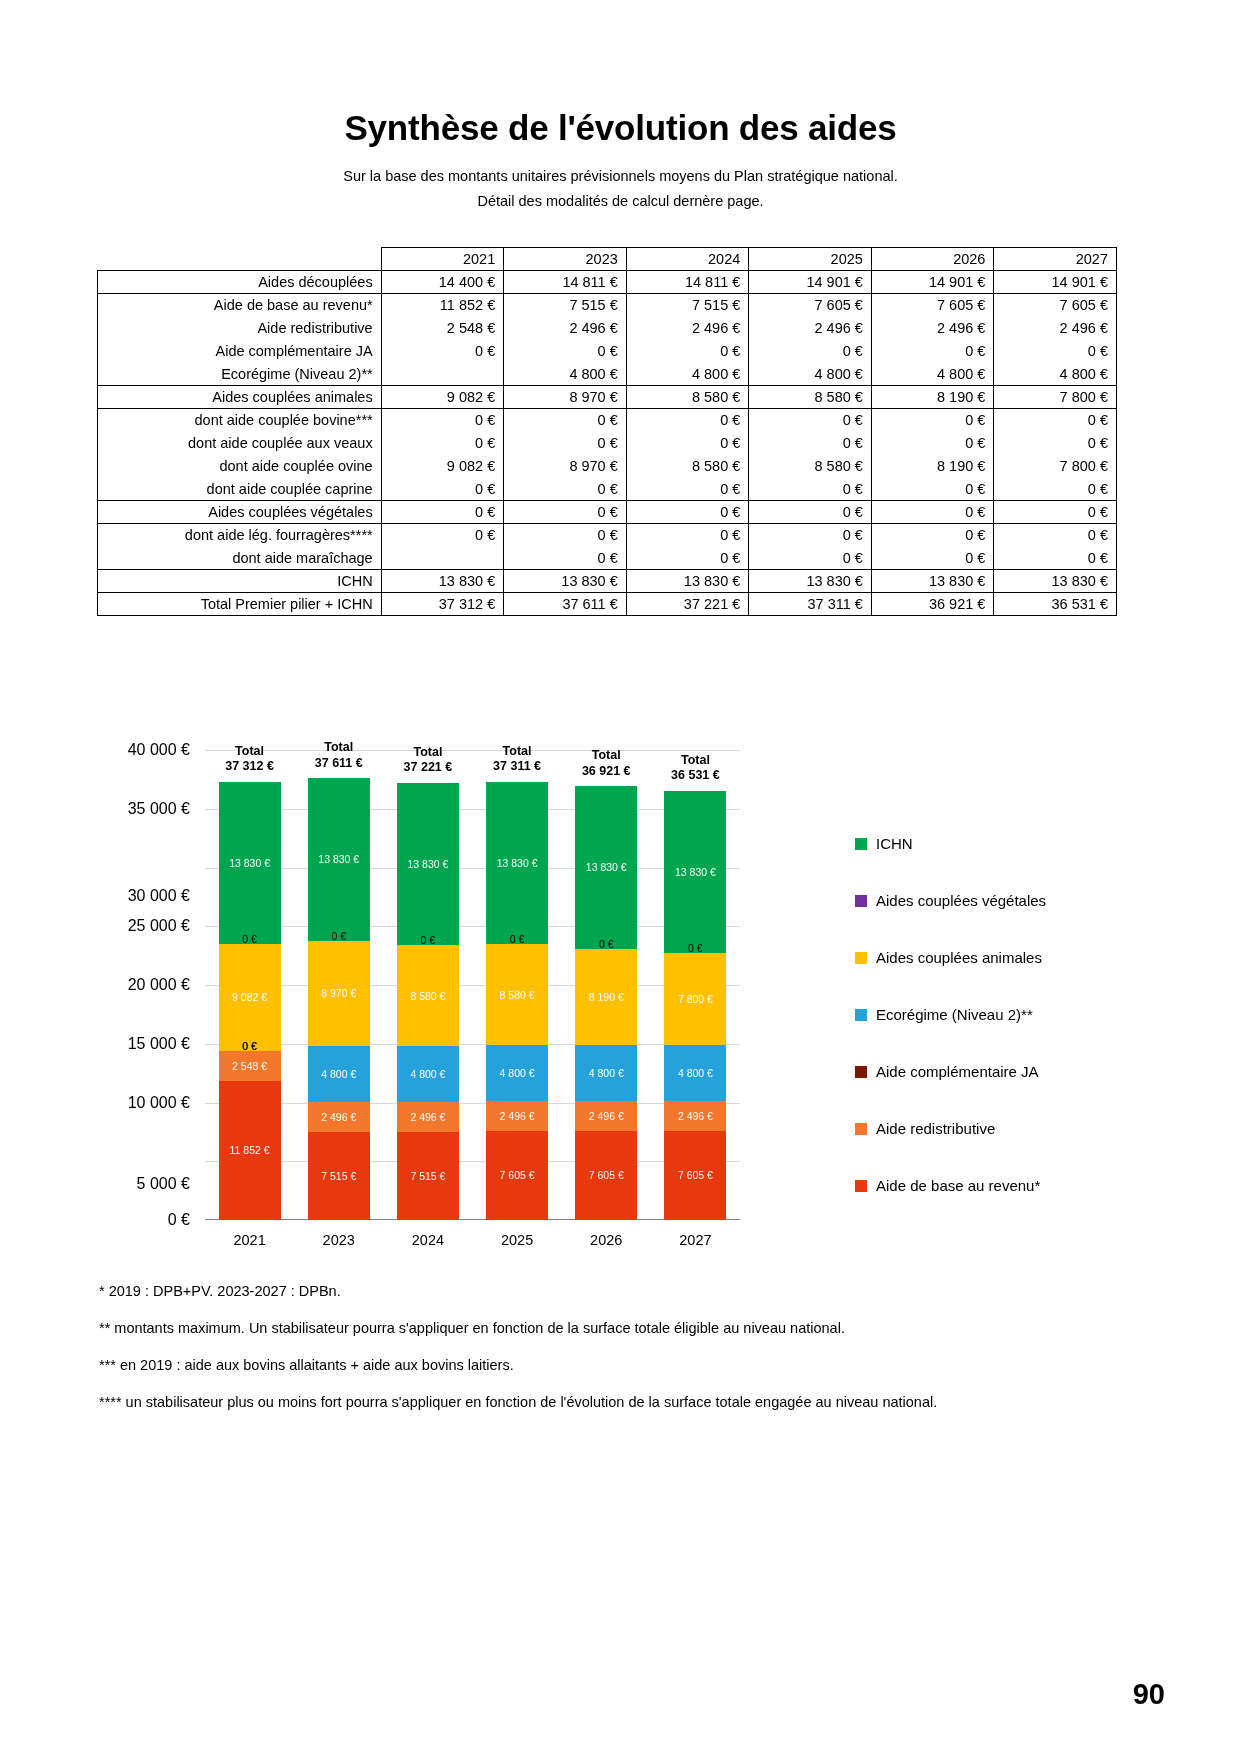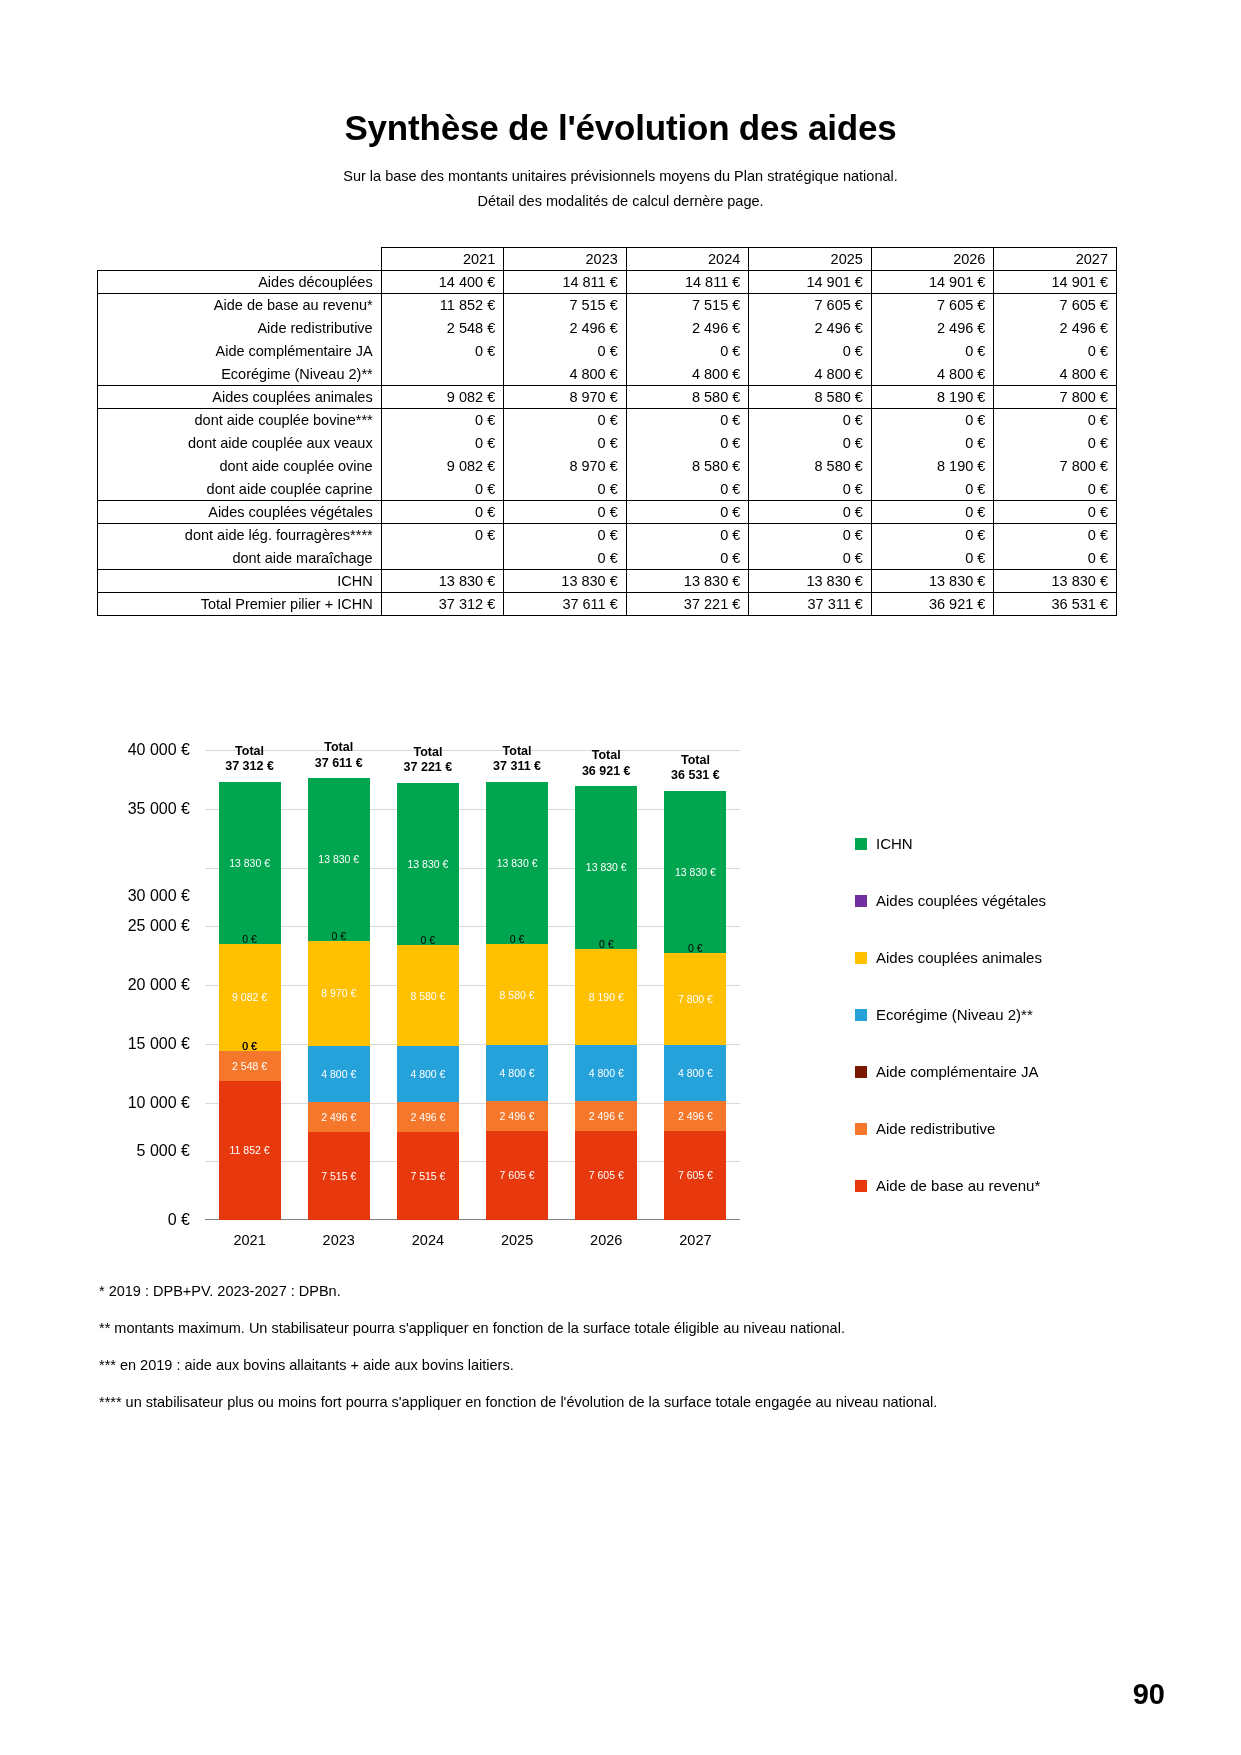--- a/index.html
+++ b/index.html
@@ -343,21 +343,21 @@
           <td class="num">36 921 €</td>
           <td class="num">36 531 €</td>
         </tr>
       </tbody>
   </table>
 </div>
 
 <div class="chart-area">
   <div id="yticks">
       <div class="y-label" style="top: 483px; left: 100px;">0 €</div>
-      <div class="y-label" style="top: 414px; left: 100px;">5 000 €</div>
+      <div class="y-label" style="top: 447px; left: 100px;">5 000 €</div>
       <div class="y-label" style="top: 365.5px; left: 100px;">10 000 €</div>
       <div class="y-label" style="top: 306.75px; left: 100px;">15 000 €</div>
       <div class="y-label" style="top: 248px; left: 100px;">20 000 €</div>
       <div class="y-label" style="top: 189.25px; left: 100px;">25 000 €</div>
       <div class="y-label" style="top: 130.5px; left: 100px; margin-top: 28px;">30 000 €</div>
       <div class="y-label" style="top: 71.75px; left: 100px;">35 000 €</div>
       <div class="y-label" style="top: 13px; left: 100px;">40 000 €</div>
     </div>
   <div class="plot" id="plot">
     <div class="axis"></div>

